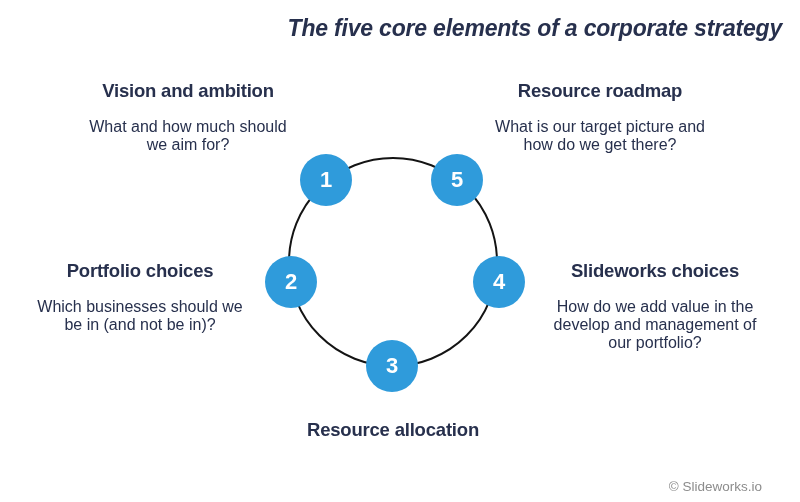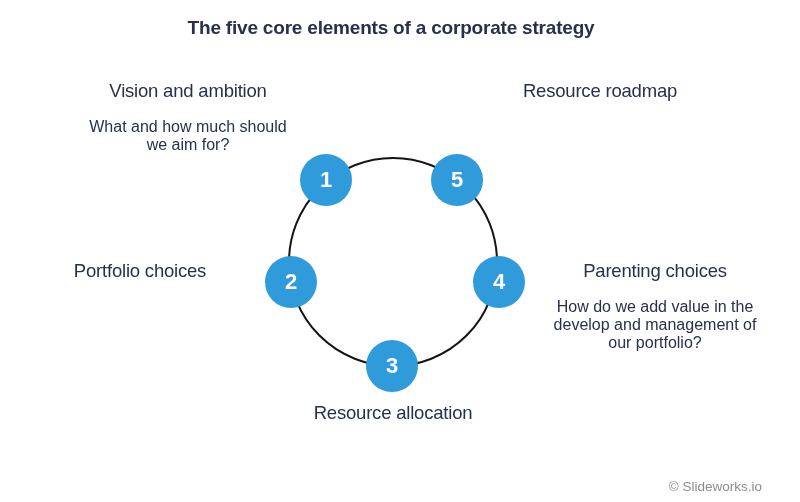--- a/index.html
+++ b/index.html
@@ -9,27 +9,28 @@
     height: 502px;
     overflow: hidden;
     background: var(--background, #ffffff);
     font-family: "Liberation Sans", sans-serif;
     color: var(--text-navy, #27304D);
   }
   .title {
     position: absolute;
     left: 0; top: 12px;
     width: 782px;
-    text-align: center;
-    font-size: 19px;
+    text-align: right;
+    font-size: 23px;
     line-height: 32px;
     font-weight: 700;
     letter-spacing: -0.2px;
     margin: 0;
     color: var(--text-navy, #27304D);
+    font-style: italic;
   }
   .ring { position: absolute; left: 0; top: 0; }
   .node {
     position: absolute;
     width: 52px; height: 52px;
     border-radius: 50%;
     background: var(--accent-blue, #2F9BDB);
     display: flex; align-items: center; justify-content: center;
     z-index: 2;
   }
@@ -41,33 +42,33 @@
   .node-1 { left: 300px; top: 154px; }
   .node-2 { left: 265px; top: 256px; }
   .node-3 { left: 366px; top: 340px; }
   .node-4 { left: 473px; top: 256px; }
   .node-5 { left: 431px; top: 154px; }
   .block { position: absolute; text-align: center; }
   .block h2 {
     margin: 0;
     font-size: 18.5px;
     line-height: 26px;
-    font-weight: 400;
+    font-weight: 700;
     letter-spacing: -0.2px;
   }
   .block p {
     margin: 14px 0 0 0;
     font-size: 16px;
     line-height: 18px;
   }
   .block-vision    { left: 38px;  top: 78px;  width: 300px; }
   .block-roadmap   { left: 450px; top: 78px;  width: 300px; }
   .block-portfolio { left: 0px;   top: 258px; width: 280px; }
   .block-parenting { left: 515px; top: 258px; width: 280px; }
-  .block-resource  { left: 243px; top: 400px; width: 300px; }
+  .block-resource  { left: 243px; top: 417px; width: 300px; }
   .credit {
     position: absolute;
     right: 38px; top: 479px;
     font-size: 13.5px;
     color: var(--footer-gray, #8C8C8C);
     margin-left: 8px;
   }
 </style>
 </head>
 <body>
@@ -96,28 +97,30 @@
     <span>5</span>
   </div>
 
   <section class="block block-vision">
     <h2>Vision and ambition</h2>
     <p>What and how much should<br>we aim for?</p>
   </section>
 
   <section class="block block-roadmap">
     <h2>Resource roadmap</h2>
+    <p>What is our target picture and<br>how do we get there?</p>
   </section>
 
   <section class="block block-portfolio">
     <h2>Portfolio choices</h2>
+    <p>Which businesses should we<br>be in (and not be in)?</p>
   </section>
 
   <section class="block block-parenting">
-    <h2>Parenting choices</h2>
+    <h2>Slideworks choices</h2>
     <p>How do we add value in the<br>develop and management of<br>our portfolio?</p>
   </section>
 
   <section class="block block-resource">
     <h2>Resource allocation</h2>
   </section>
 
   <div class="credit">© Slideworks.io</div>
 
 </div>

